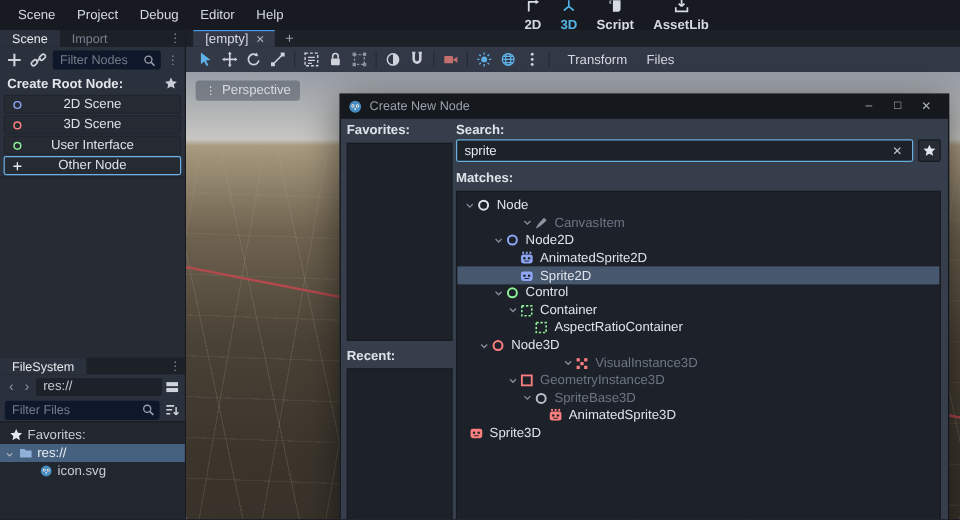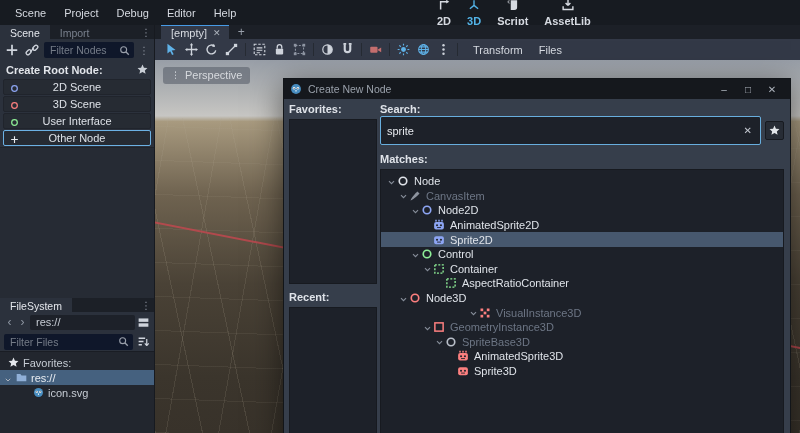--- a/index.html
+++ b/index.html
@@ -92,21 +92,21 @@
   .win-btn { width:24px; text-align:center; color:#aeb4bd; font-size:10px; }
   .dlg-label { font-weight:bold; color:#dfe3e9; }
   .dlg-left { position:absolute; left:5px; top:24px; bottom:0; width:88px; display:flex; flex-direction:column; }
   .dlg-left .dlg-label { height:15px; flex:none; }
   .side-panel { background:#1d2129; border:1px solid #171a20; }
   .fav-panel { flex:110; margin-top:1px; }
   .recent-label { margin-top:7px; }
   .recent-panel { flex:100; margin-top:1px; }
   .dlg-right { position:absolute; left:96px; right:6px; top:24px; bottom:0; display:flex; flex-direction:column; }
   .search-row { display:flex; align-items:center; gap:4px; margin-top:1px; }
-  .search-input { flex:1; height:29px; background:#1d2129; border:1px solid #68aede; border-radius:2px;
+  .search-input { flex:1; height:19px; background:#1d2129; border:1px solid #68aede; border-radius:2px;
     display:flex; align-items:center; padding:0 6px; }
   .search-input input { flex:1; background:transparent; border:none; outline:none; color:#e6e9ee; font:11px "Liberation Sans",sans-serif; }
   .clear-x { color:#c3c8d0; font-size:10px; padding:0 2px; }
   .fav-toggle { width:19px; height:19px; background:#272c35; border:1px solid #171a20; border-radius:2px;
     display:flex; align-items:center; justify-content:center; }
   .fav-toggle .st { width:11px; height:11px; }
   .matches-label { margin-top:8px; height:15px; }
   .dlg-tree { flex:1; background:#1d2129; border:1px solid #171a20; margin-top:1px; padding-top:4px; overflow:hidden; }
   .t-row { height:14.6px; display:flex; align-items:center; color:#dfe3e9; }
   .t-row.selected { background:#47586e; }
@@ -462,21 +462,21 @@
       <div class="dlg-tree" id="dlg-tree">
           <div class="t-row" style="padding-left: 6px;">
             <span class="t-arrow"><svg viewBox="0 0 16 16">
                 <path d="M3.5 5.5L8 10l4.5-4.5" fill="none" stroke="#868d99" stroke-width="2"></path>
               </svg></span>
             <span class="t-ico"><svg viewBox="0 0 16 16">
                 <circle cx="8" cy="8" r="5" fill="none" stroke="#dfe3e9" stroke-width="2.2"></circle>
               </svg></span>
             <span>Node</span>
           </div>
-          <div class="t-row disabled" style="padding-left: 18px;">
+          <div class="t-row disabled" style="padding-left: 18px; margin-left: 36px;">
             <span class="t-arrow"><svg viewBox="0 0 16 16">
                 <path d="M3.5 5.5L8 10l4.5-4.5" fill="none" stroke="#868d99" stroke-width="2"></path>
               </svg></span>
             <span class="t-ico"><svg viewBox="0 0 16 16">
                 <path d="M2 14c1.2-4 7-10 9.2-12l2.8 2.8C12 7 6 12.8 2 14z" fill="#8d939e"></path>
               </svg></span>
             <span>CanvasItem</span>
           </div>
           <div class="t-row" style="padding-left: 30px;">
             <span class="t-arrow"><svg viewBox="0 0 16 16">
@@ -581,21 +581,21 @@
                 <rect x="3" y="1" width="2" height="2.4" fill="#fc7f7f"></rect>
                 <rect x="7" y="1" width="2" height="2.4" fill="#fc7f7f"></rect>
                 <rect x="11" y="1" width="2" height="2.4" fill="#fc7f7f"></rect>
                 <rect x="1.5" y="4" width="13" height="10" rx="2.6" fill="#fc7f7f"></rect>
                 <circle cx="5.4" cy="8.4" r="1.4" fill="#21252c"></circle>
                 <circle cx="10.6" cy="8.4" r="1.4" fill="#21252c"></circle>
                 <path d="M5.4 11.4h5.2" stroke="#21252c" stroke-width="1.2" fill="none"></path>
               </svg></span>
             <span>AnimatedSprite3D</span>
           </div>
-          <div class="t-row" style="padding-left: 66px;">
+          <div class="t-row" style="">
             <span class="t-sp"></span>
             <span class="t-ico"><svg viewBox="0 0 16 16">
                 <rect x="1.5" y="3" width="13" height="10.5" rx="2.6" fill="#fc7f7f"></rect>
                 <circle cx="5.4" cy="7.6" r="1.4" fill="#21252c"></circle>
                 <circle cx="10.6" cy="7.6" r="1.4" fill="#21252c"></circle>
                 <path d="M5.4 10.8h5.2" stroke="#21252c" stroke-width="1.2" fill="none"></path>
               </svg></span>
             <span>Sprite3D</span>
           </div>
         </div>

